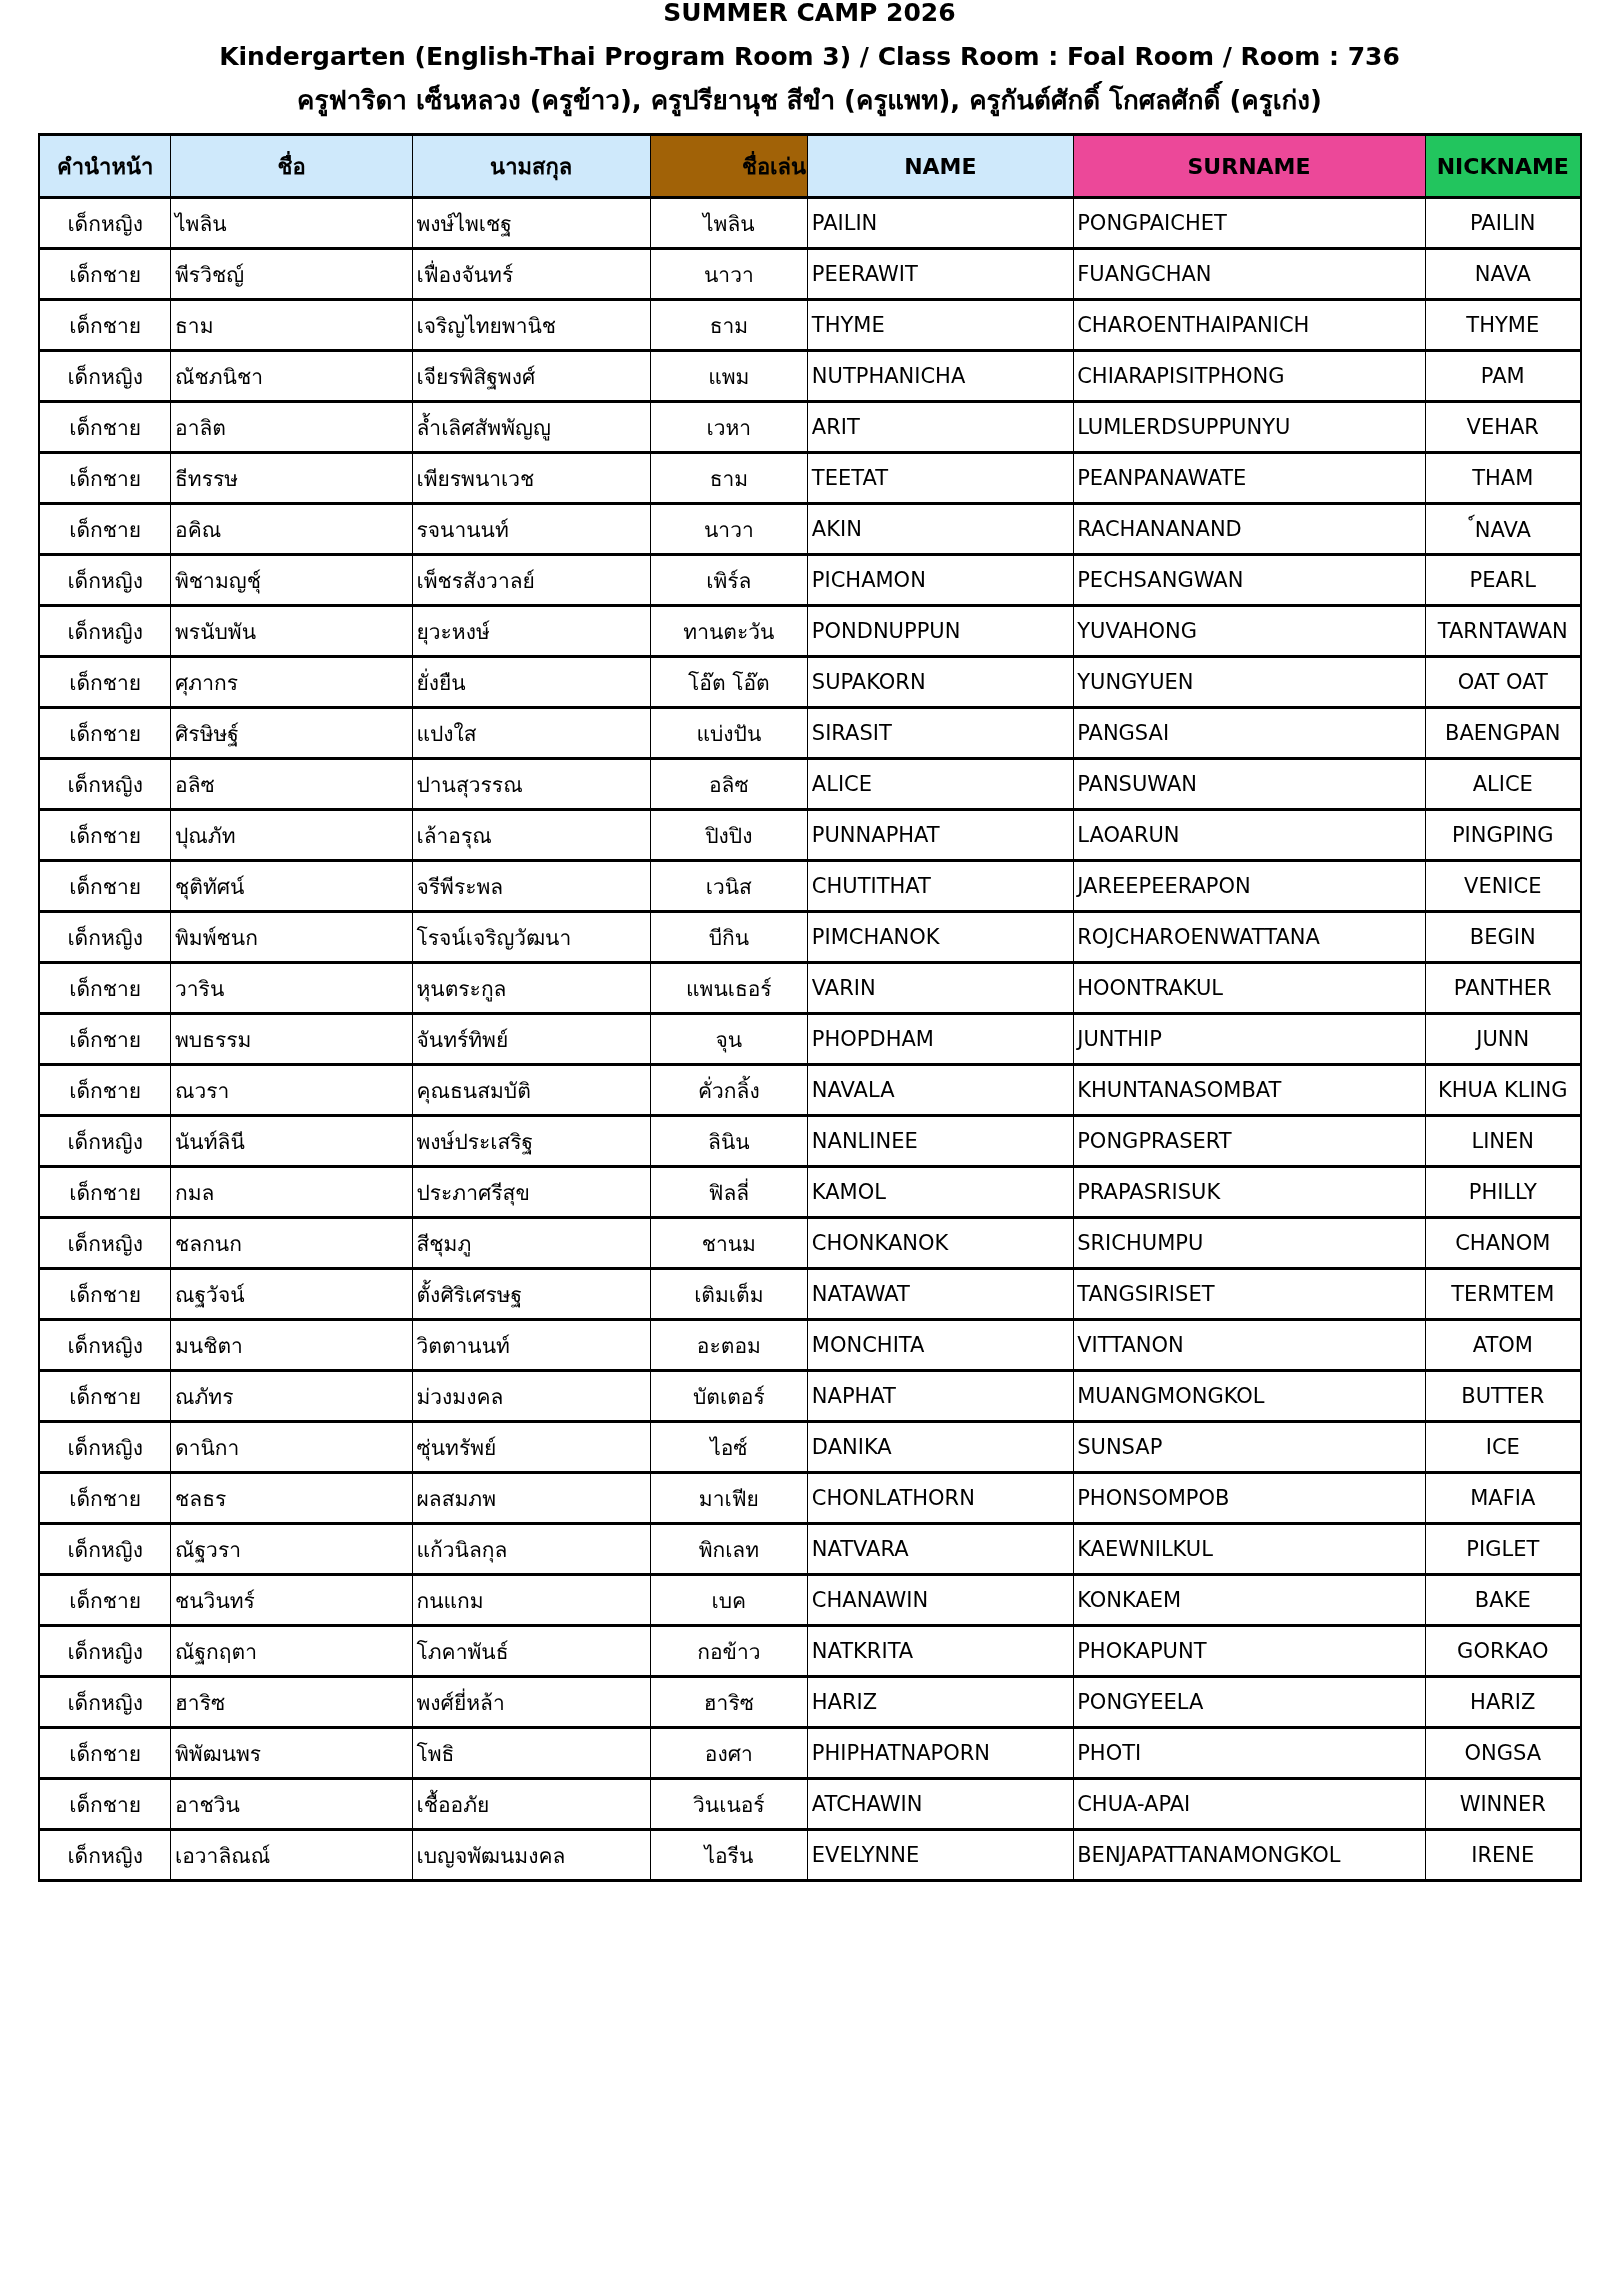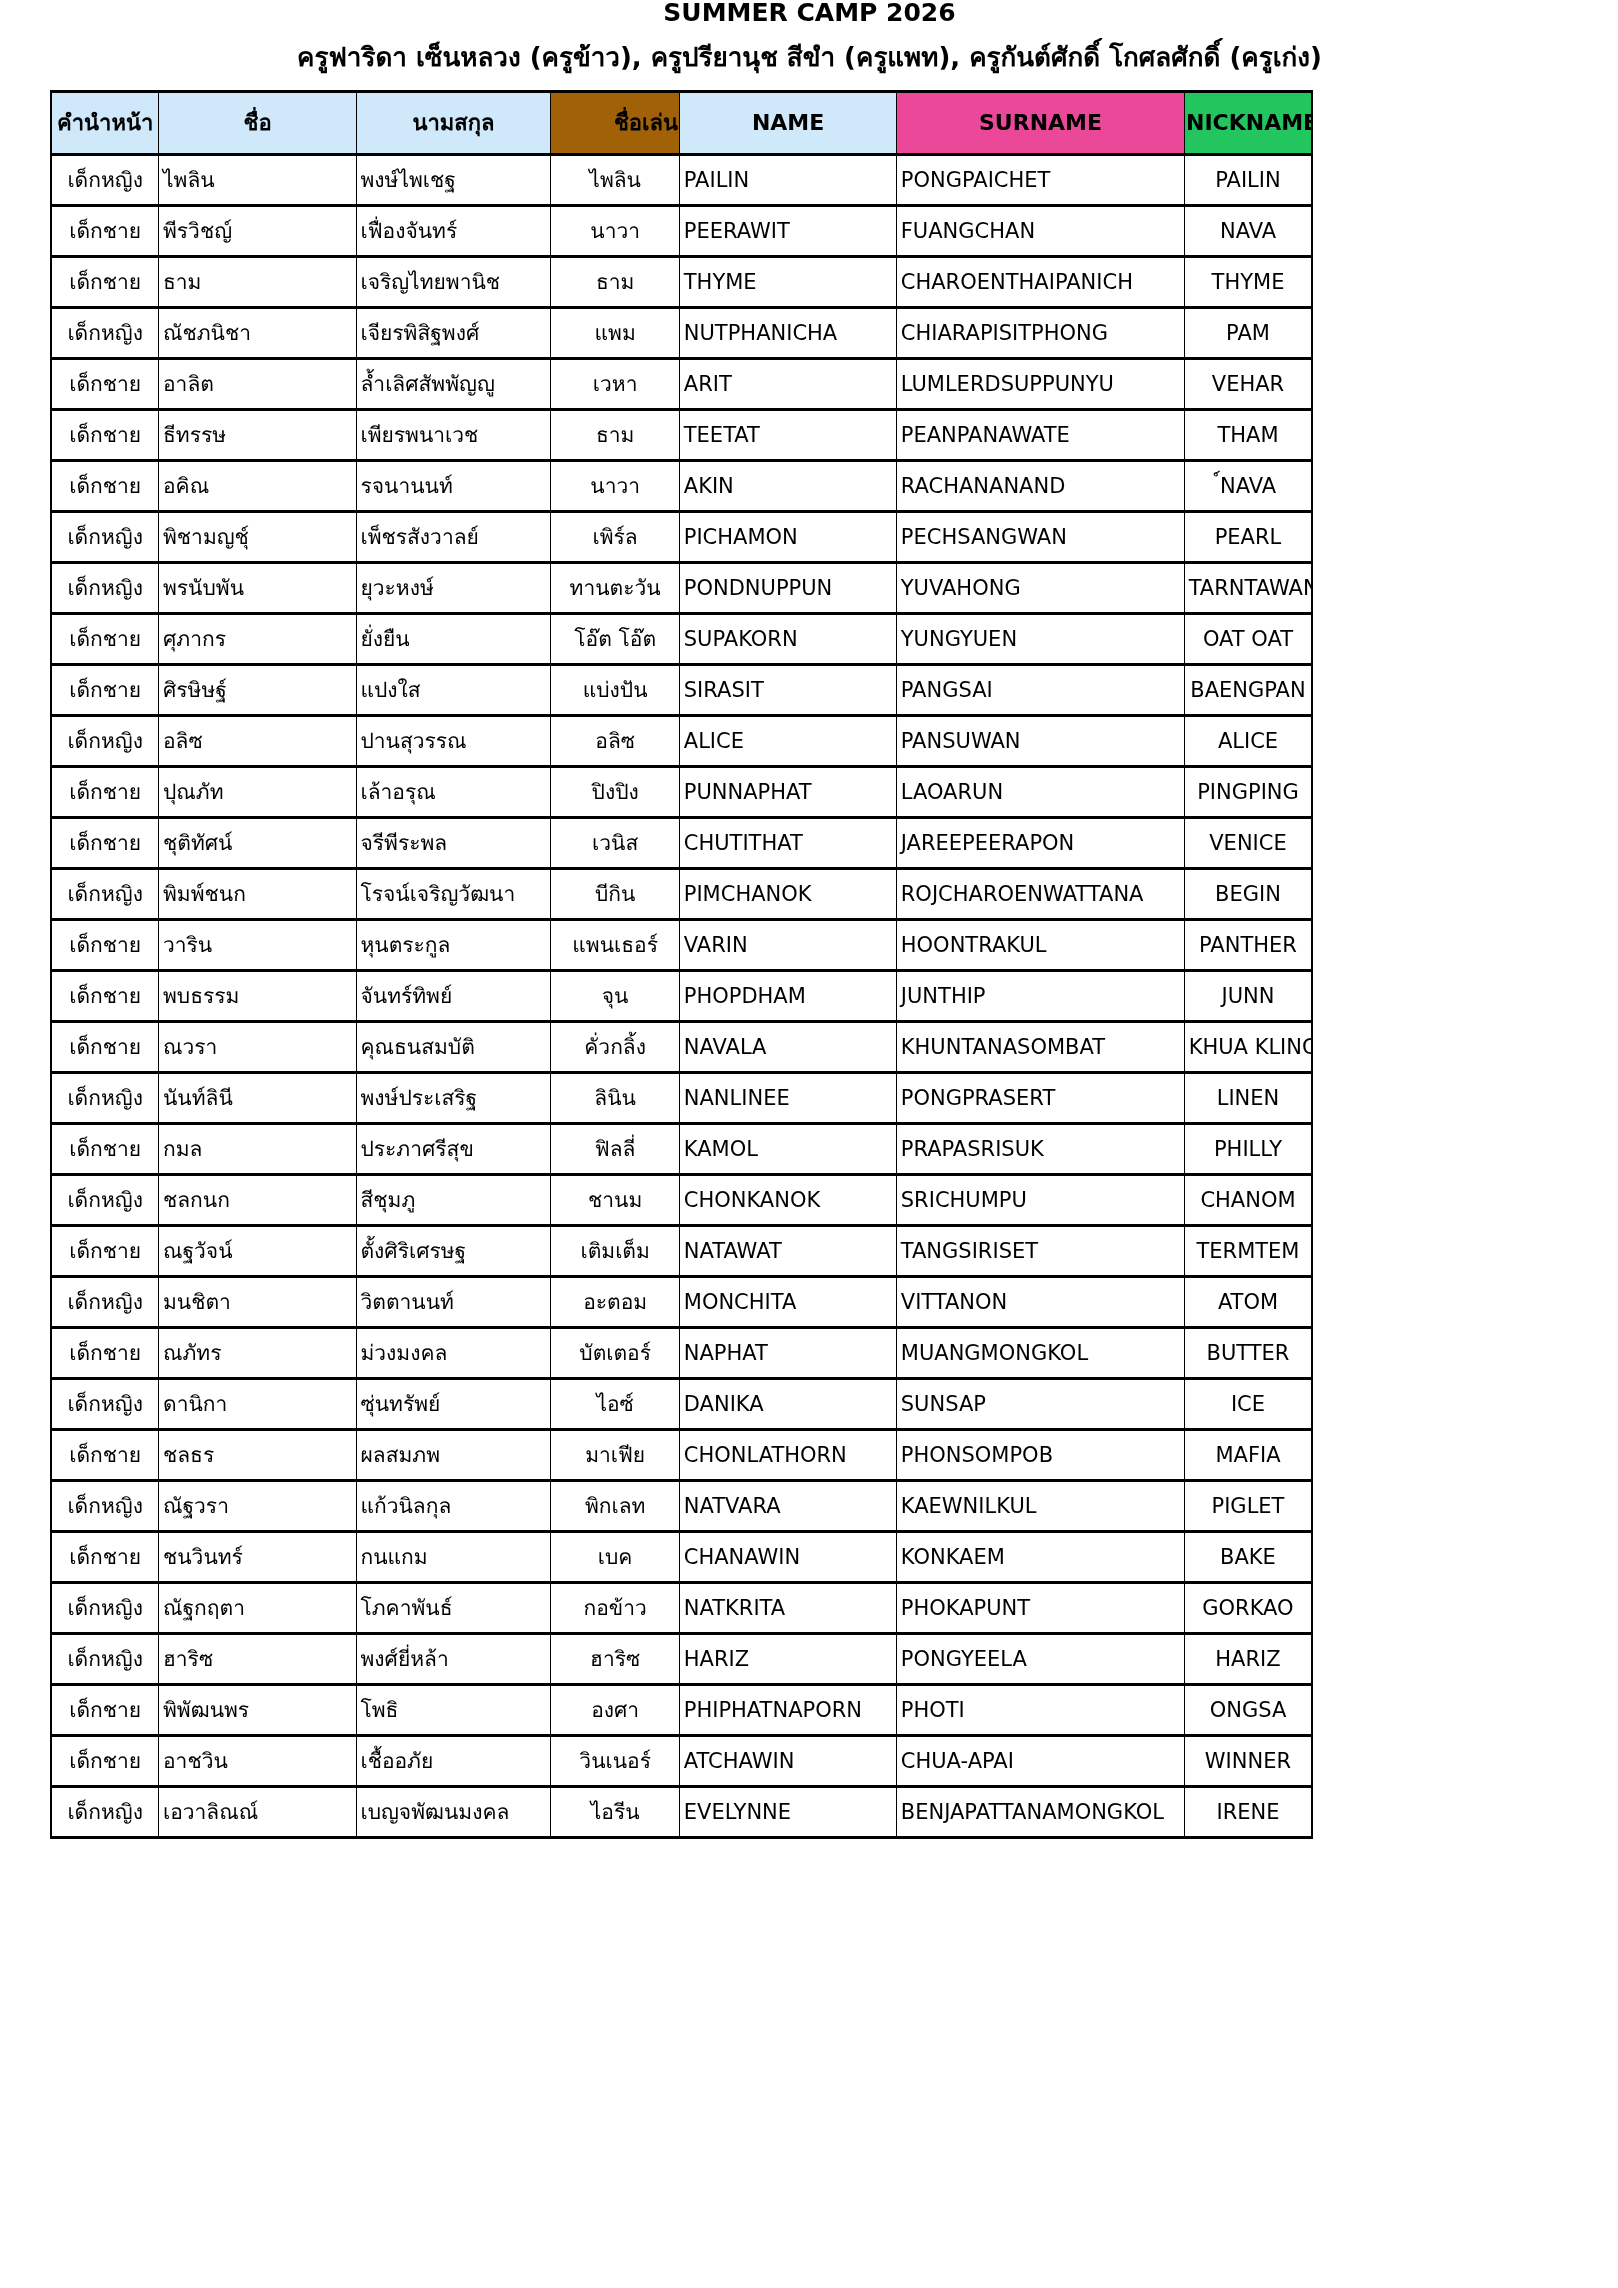--- a/index.html
+++ b/index.html
@@ -25,22 +25,22 @@
     line-height: 1.0;
     margin: 0 0 18.5px 0;
     white-space: nowrap;
   }
   .title-line.thai {
     font-size: 26px;
     margin-bottom: 20px;
   }
   table.roster {
     table-layout: fixed;
-    width: 1263px;
-    margin-left: 50px;
+    width: 1544px;
+    margin-left: 38px;
     border-collapse: collapse;
     border: 2.8px solid #000;
   }
   table.roster th, table.roster td {
     border-left: 1.8px solid #000;
     border-right: 1.8px solid #000;
     border-top: 3.7px solid #000;
     border-bottom: 3.7px solid #000;
     overflow: hidden;
     white-space: nowrap;
@@ -61,20 +61,21 @@
   }
   td.align-left  { text-align: left; padding-left: 6.5px; }
   td.align-center{ text-align: center; }
 </style>
 </head>
 <body>
 
 <div class="page">
   <div class="titles">
     <div class="title-line">SUMMER CAMP 2026</div>
+    <div class="title-line">Kindergarten (English-Thai Program Room 3) / Class Room : Foal Room  / Room : 736</div>
     <div class="title-line thai">ครูฟาริดา เซ็นหลวง (ครูข้าว), ครูปรียานุช สีขำ (ครูแพท), ครูกันต์ศักดิ์ โกศลศักดิ์ (ครูเก่ง)</div>
   </div>
 
   <table class="roster">
     <colgroup>
       <col style="width:8.55%">
       <col style="width:15.66%">
       <col style="width:15.42%">
       <col style="width:10.22%">
       <col style="width:17.21%">

